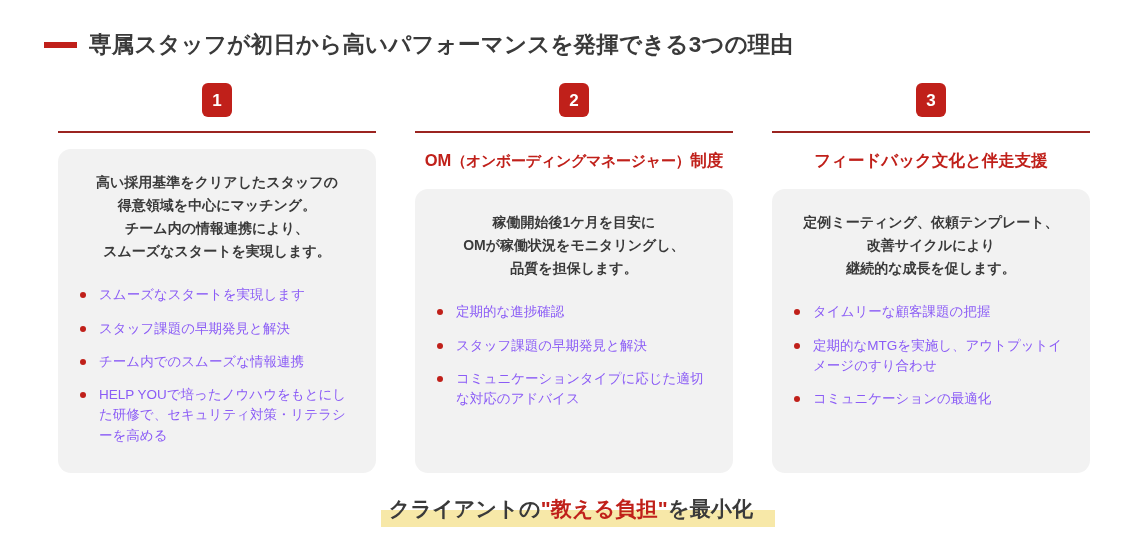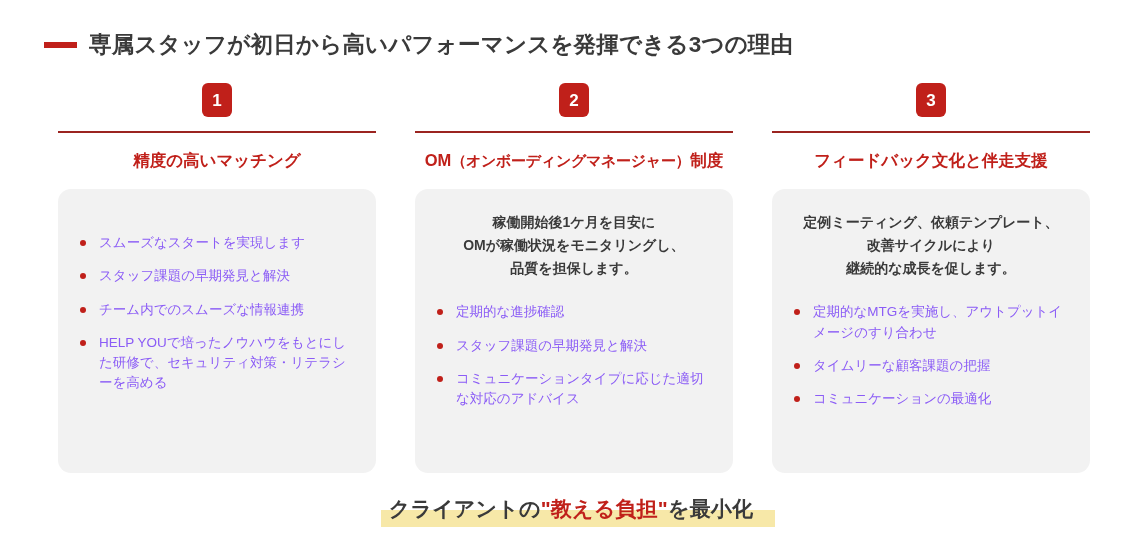--- a/index.html
+++ b/index.html
@@ -209,22 +209,25 @@
     <div class="title-text">専属スタッフが初日から高いパフォーマンスを発揮できる3つの理由</div>
   </div>
 
   <div class="columns">
 
     <div class="column">
       <div class="badge-wrap">
         <div class="badge">1</div>
       </div>
       <div class="divider"></div>
-      <div class="col-heading">精度の高いマッチング</div>
       <div class="card">
+        <div class="card-lead">高い採用基準をクリアしたスタッフの
+得意領域を中心にマッチング。
+チーム内の情報連携により、
+スムーズなスタートを実現します。</div>
         <ul class="bullets">
           <li><span class="dot"></span><span>スムーズなスタートを実現します</span></li>
           <li><span class="dot"></span><span>スタッフ課題の早期発見と解決</span></li>
           <li><span class="dot"></span><span>チーム内でのスムーズな情報連携</span></li>
           <li><span class="dot"></span><span>HELP YOUで培ったノウハウをもとにした研修で、セキュリティ対策・リテラシーを高める</span></li>
         </ul>
       </div>
     </div>
 
     <div class="column">
@@ -249,22 +252,22 @@
       <div class="badge-wrap">
         <div class="badge">3</div>
       </div>
       <div class="divider"></div>
       <div class="col-heading">フィードバック文化と伴走支援</div>
       <div class="card">
         <div class="card-lead">定例ミーティング、依頼テンプレート、
 改善サイクルにより
 継続的な成長を促します。</div>
         <ul class="bullets">
+          <li><span class="dot"></span><span>タイムリーな顧客課題の把握</span></li>
           <li><span class="dot"></span><span>定期的なMTGを実施し、アウトプットイメージのすり合わせ</span></li>
-          <li><span class="dot"></span><span>タイムリーな顧客課題の把握</span></li>
           <li><span class="dot"></span><span>コミュニケーションの最適化</span></li>
         </ul>
       </div>
     </div>
 
   </div>
 
   <div class="footer">
     <div class="footer-inner">
       <div class="highlight-band"></div>

